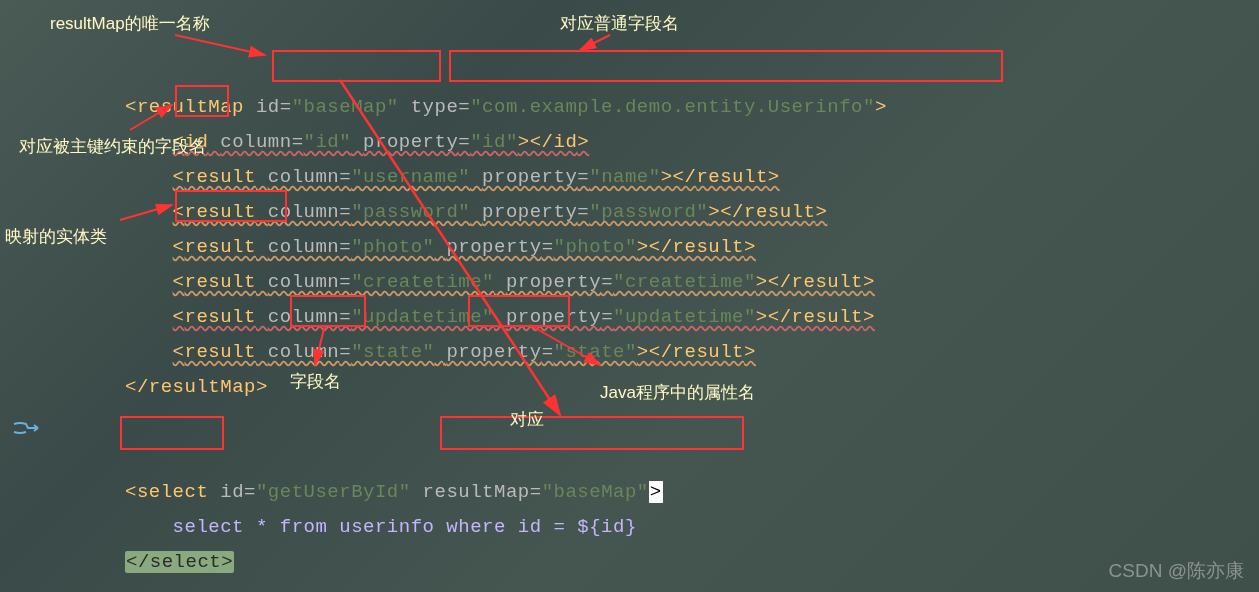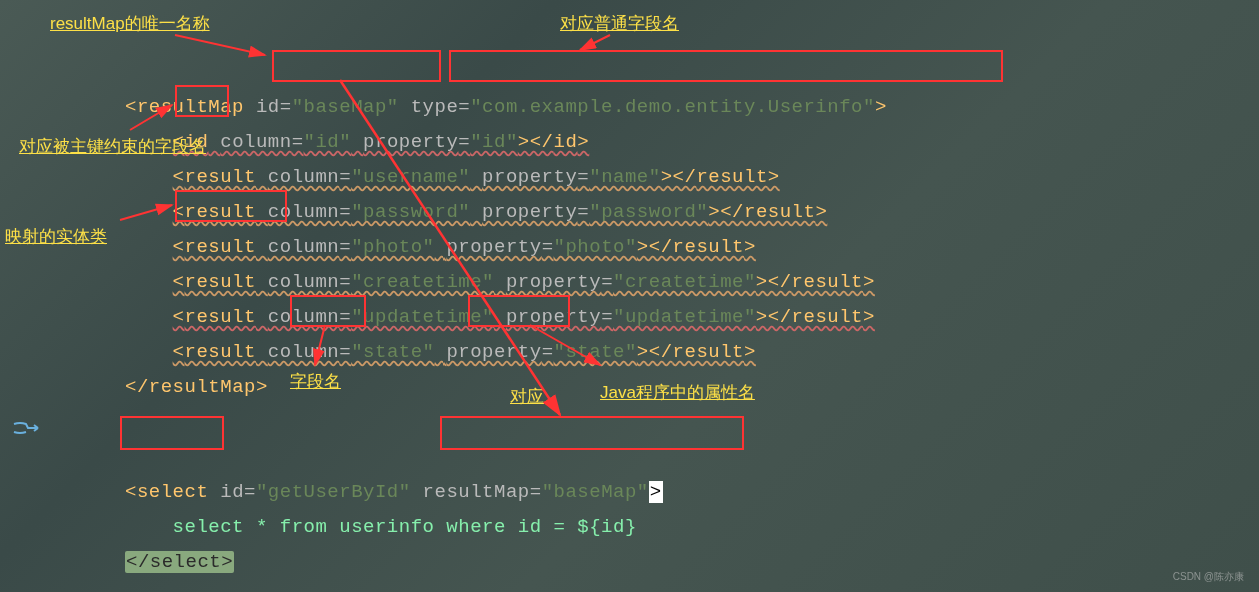--- a/index.html
+++ b/index.html
@@ -22,21 +22,21 @@
     line-height: 35px;
     white-space: pre;
     font-size: 19px;
     letter-spacing: 0.5px;
   }
   .tag { color: #ffc66d; }
   .tag-bracket { color: #ffc66d; }
   .attr-name { color: #bababa; }
   .attr-val { color: #6a8759; }
   .eq { color: #bababa; }
-  .sql { color: #86efac; }
+  .sql { color: #c4b5fd; }
   .wavy {
     text-decoration: underline wavy #cc6666;
     text-decoration-skip-ink: none;
     text-underline-offset: 3px;
   }
   .wavy2 {
     text-decoration: underline wavy #cc9966;
     text-decoration-skip-ink: none;
     text-underline-offset: 3px;
   }
@@ -47,44 +47,43 @@
   }
   .hl-close .tag-bracket, .hl-close .tag { color: #2b2b2b; }
   .redbox {
     position: absolute;
     border: 2px solid #ff3333;
     background: transparent;
     pointer-events: none;
   }
   .anno {
     position: absolute;
-    color: #fde047;
+    color: #fef9c3;
     font-family: "Microsoft YaHei", sans-serif;
     font-size: 17px;
     font-weight: 500;
-    text-decoration: underline;
   }
   .arrow {
     position: absolute;
     pointer-events: none;
   }
   .gutter-icon {
     position: absolute;
     left: 12px;
     top: 420px;
     width: 30px;
     height: 20px;
   }
   .watermark {
     position: absolute;
     right: 15px;
     bottom: 8px;
     color: rgba(200,200,200,0.55);
     font-family: "Microsoft YaHei", sans-serif;
-    font-size: 10px;
+    font-size: 19px;
   }
   
   span[data-bind] { display:inline; }
 </style>
 </head>
 <body>
 
 <div class="code-area">
 <span class="tag-bracket">&lt;</span><span class="tag" data-bind="code.keywords.resultMapOpen">resultMap</span> <span class="attr-name" data-bind="code.keywords.idKeyword">id</span><span class="eq">=</span><span class="attr-val" data-bind="code.resultMap.idAttr">"baseMap"</span> <span class="attr-name" data-bind="code.keywords.typeKeyword">type</span><span class="eq">=</span><span class="attr-val" data-bind="code.resultMap.typeAttr">"com.example.demo.entity.Userinfo"</span><span class="tag-bracket">&gt;</span>
     <span class="wavy"><span class="tag-bracket">&lt;</span><span class="tag" data-bind="code.resultMap.rows.0.tag">id</span> <span class="attr-name" data-bind="code.keywords.columnKeyword">column</span><span class="eq">=</span><span class="attr-val" data-bind="code.resultMap.rows.0.column">"id"</span> <span class="attr-name" data-bind="code.keywords.propertyKeyword">property</span><span class="eq">=</span><span class="attr-val" data-bind="code.resultMap.rows.0.property">"id"</span><span class="tag-bracket">&gt;&lt;/</span><span class="tag" data-bind="code.resultMap.rows.0.tag">id</span><span class="tag-bracket">&gt;</span></span>
@@ -109,21 +108,21 @@
 <div class="redbox" style="left:290px; top:295px; width:72px; height:28px;"></div>
 <div class="redbox" style="left:468px; top:295px; width:98px; height:28px;"></div>
 <div class="redbox" style="left:120px; top:416px; width:100px; height:30px;"></div>
 <div class="redbox" style="left:440px; top:416px; width:300px; height:30px;"></div>
 
 <div class="anno" style="left:50px; top:12px;" data-bind="annotations.resultMapName">resultMap的唯一名称</div>
 <div class="anno" style="left:560px; top:12px;" data-bind="annotations.entityClass">对应普通字段名</div>
 <div class="anno" style="left:19px; top:135px;" data-bind="annotations.primaryKeyField">对应被主键约束的字段名</div>
 <div class="anno" style="left:5px; top:225px;" data-bind="annotations.normalField">映射的实体类</div>
 <div class="anno" style="left:290px; top:370px;" data-bind="annotations.columnName">字段名</div>
-<div class="anno" style="left:510px; top:385px;" data-bind="annotations.correspond">对应</div>
+<div class="anno" style="left:510px; top:408px;" data-bind="annotations.correspond">对应</div>
 <div class="anno" style="left:600px; top:381px;" data-bind="annotations.javaProp">Java程序中的属性名</div>
 
 <svg class="arrow" style="left:0;top:0;" width="1259" height="592">
   <defs>
     <marker id="ah" markerWidth="10" markerHeight="10" refX="8" refY="3" orient="auto">
       <path d="M0,0 L0,6 L9,3 z" fill="#ff3333"></path>
     </marker>
   </defs>
 
   <line x1="175" y1="35" x2="265" y2="55" stroke="#ff3333" stroke-width="2" marker-end="url(#ah)"></line>

